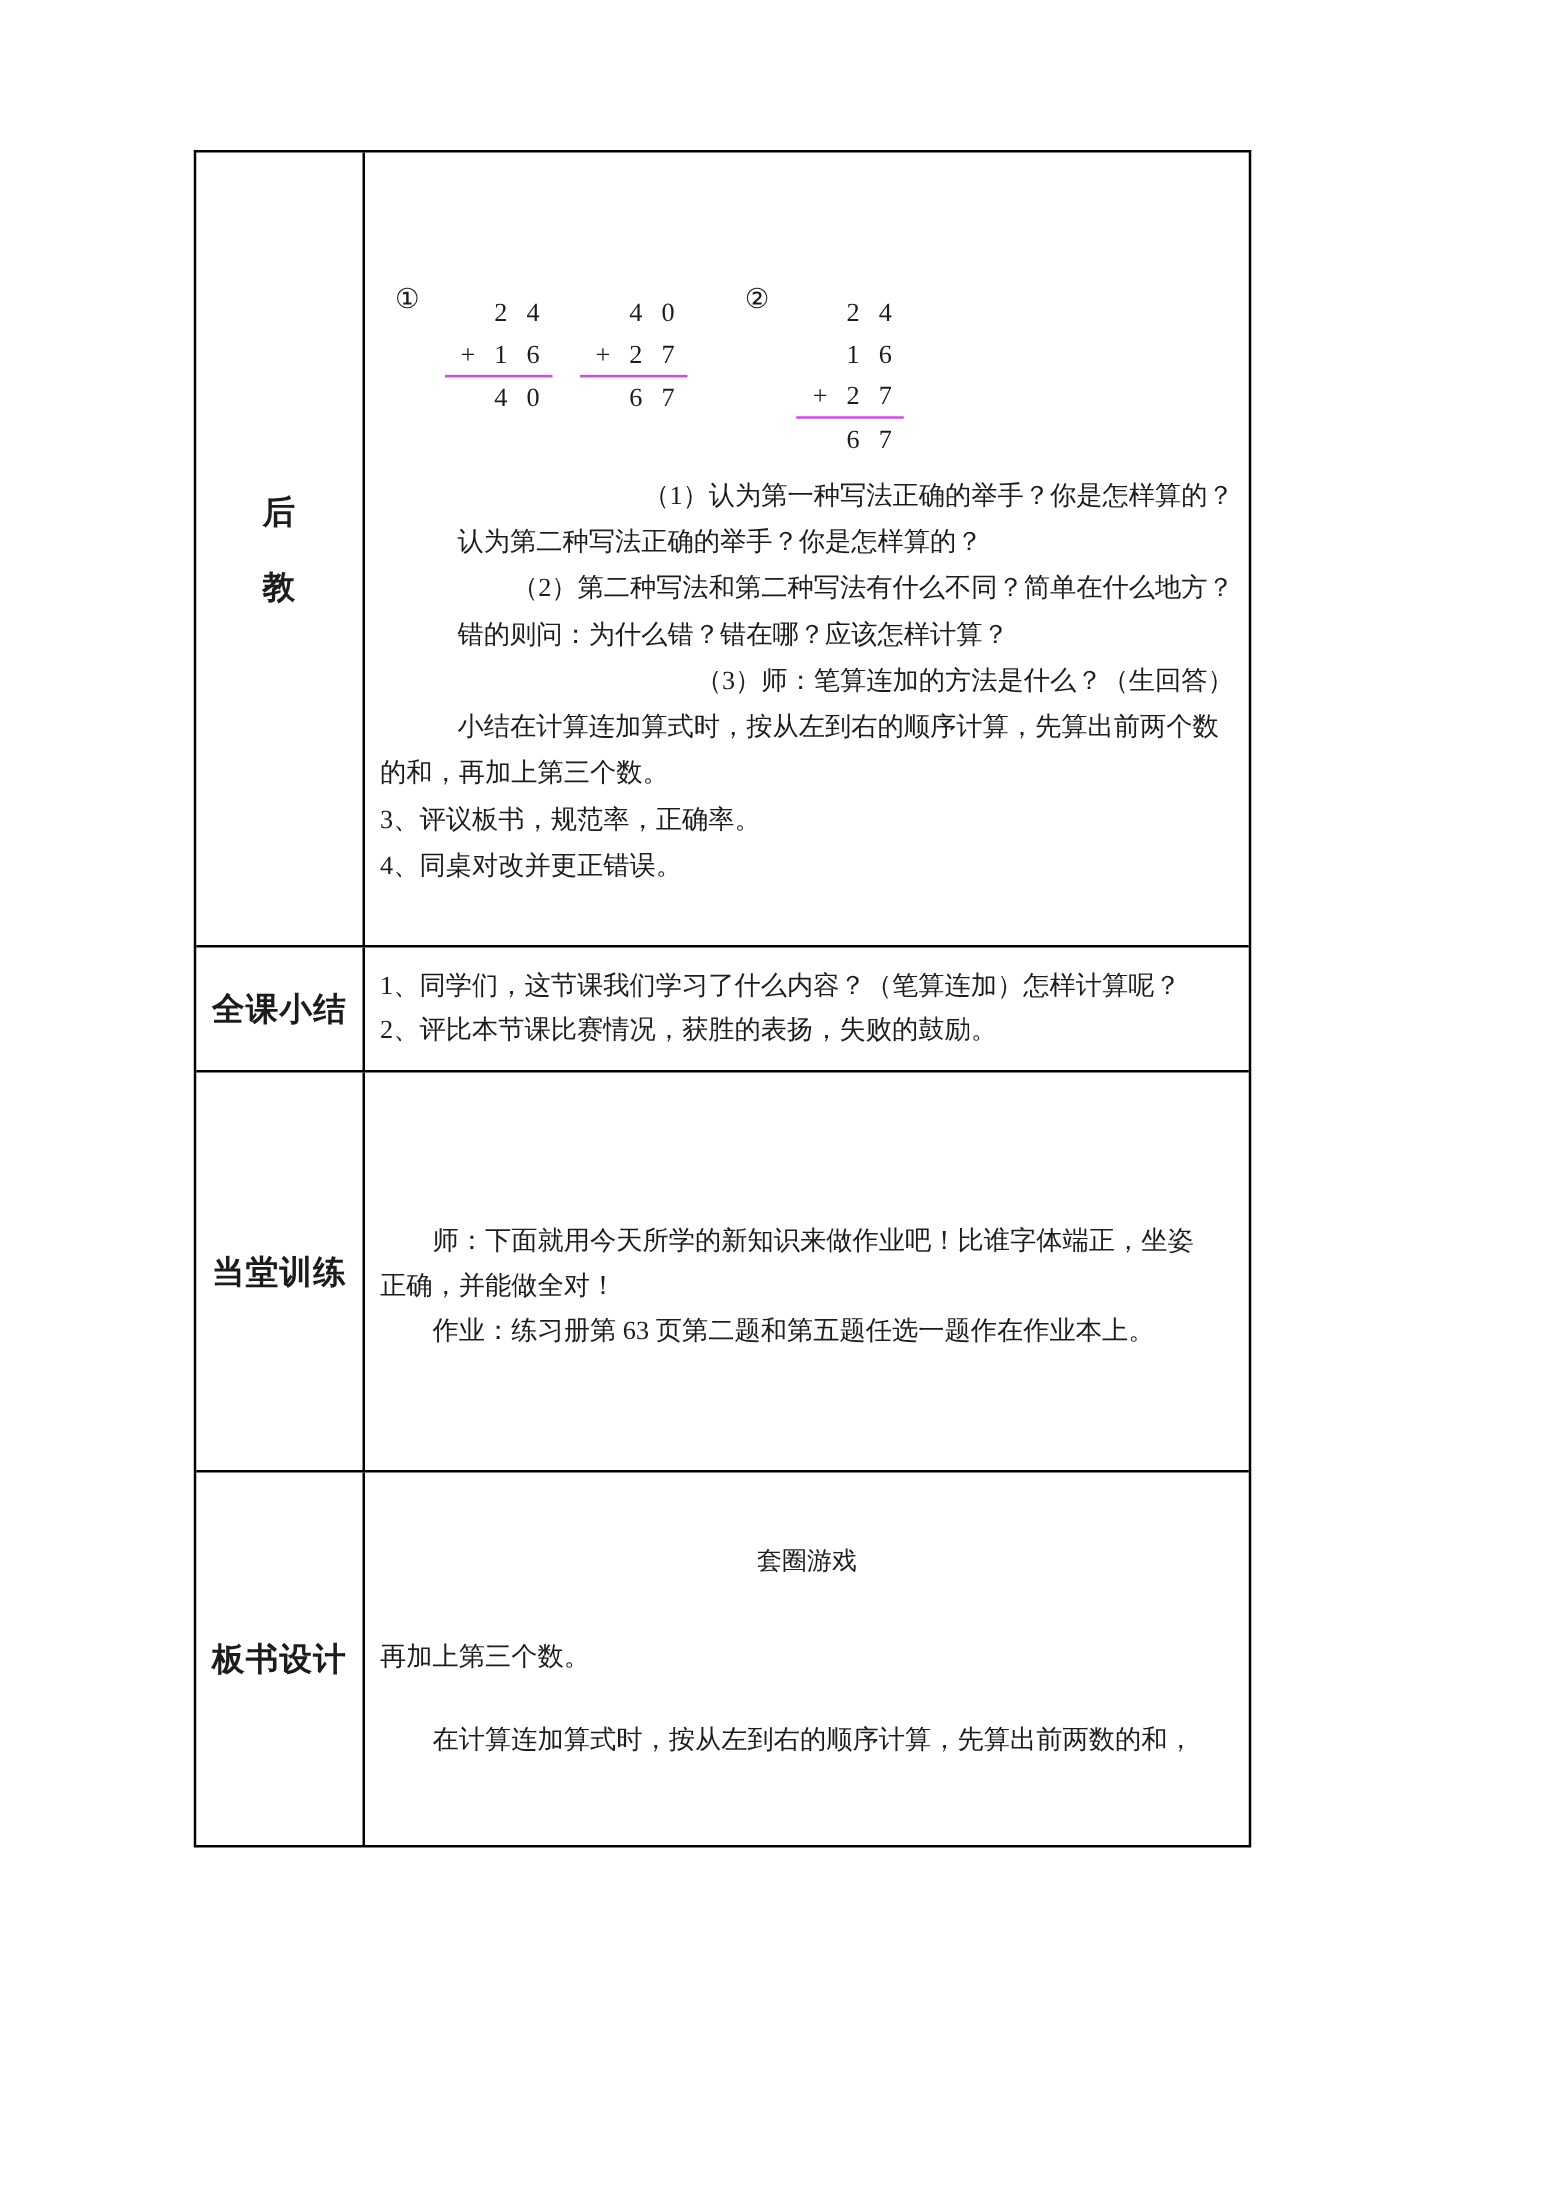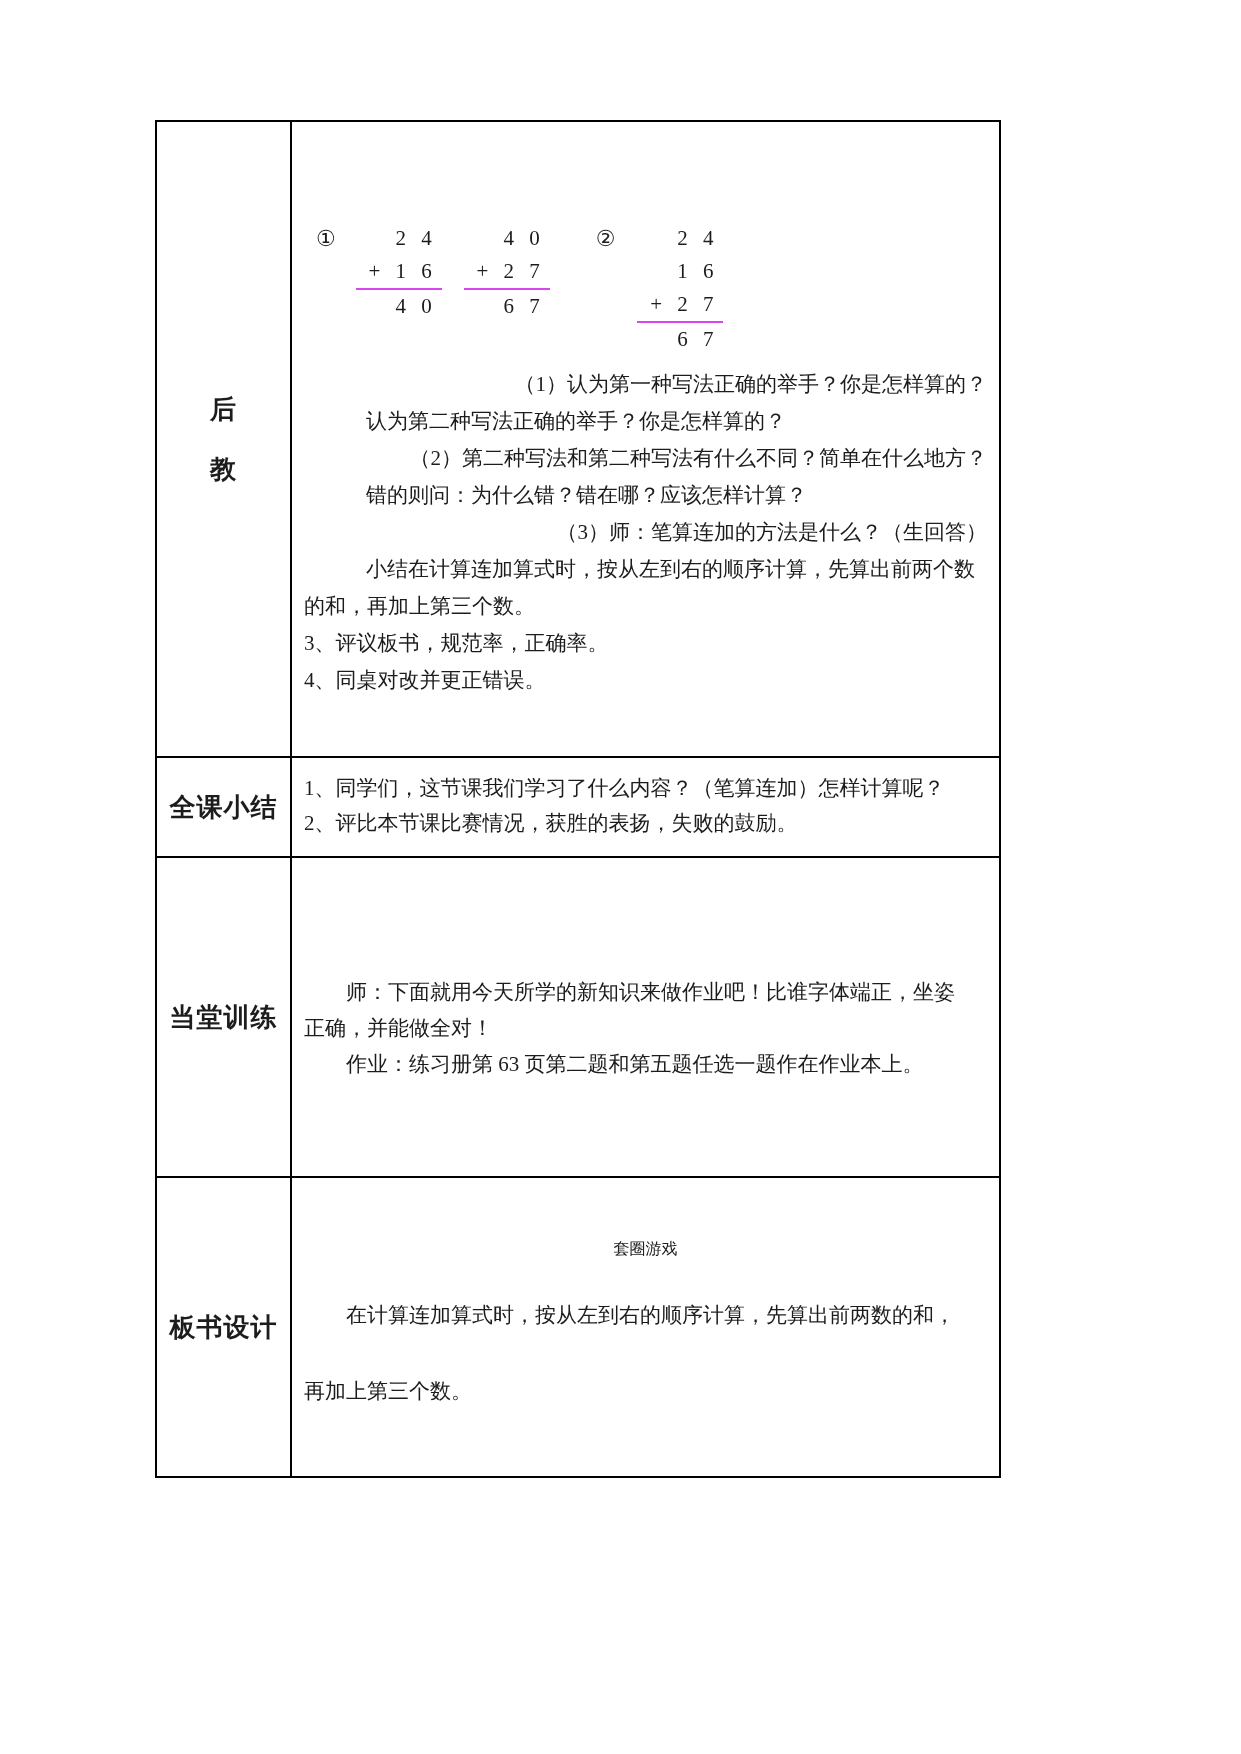--- a/index.html
+++ b/index.html
@@ -52,20 +52,21 @@
     padding-top: 100px;
   }
   .badge {
     font-size: 22px;
     line-height: 33px;
     flex: 0 0 auto;
   }
   .vadd {
     width: 86px;
     flex: 0 0 auto;
+    margin-top: 12px;
   }
   .vadd .vr {
     text-align: right;
     line-height: 33px;
     padding-right: 8px;
     letter-spacing: 2px;
     word-spacing: 6px;
     white-space: pre;
   }
   .vadd .vr.op { border-bottom: 2px solid #d946ef; }
@@ -82,21 +83,21 @@
   .summary-content { padding-top: 13px; }
   .summary-content .ln { line-height: 35px; font-family: Liberation Serif, serif; }
   
   .training-content { padding-top: 116px; }
   .training-content .ln { line-height: 36px; }
   .ind-t { padding-left: 42px; }
   
   .board-content { padding-top: 58px; }
   .board-title {
     text-align: center;
-    font-size: 16px;
+    font-size: 20px;
     line-height: 26px;
   }
   .board-line1 { margin-top: 40px; line-height: 26px; }
   .board-line2 { margin-top: 50px; line-height: 26px; }
 </style>
 </head>
 <body>
 
 <div class="page">
   <div class="doc-table">
@@ -161,19 +162,19 @@
         <div class="ln ind-t">作业：练习册第 63 页第二题和第五题任选一题作在作业本上。</div>
       </div>
     </div>
 
     <div class="t-row">
       <div class="t-label">
         <div>板书设计</div>
       </div>
       <div class="t-content board-content">
         <div class="board-title">套圈游戏</div>
+        <div class="ln board-line2">再加上第三个数。</div>
         <div class="ln ind-t board-line1">在计算连加算式时，按从左到右的顺序计算，先算出前两数的和，</div>
-        <div class="ln board-line2">再加上第三个数。</div>
       </div>
     </div>
 
   </div>
 </div>
 
 </body></html>

